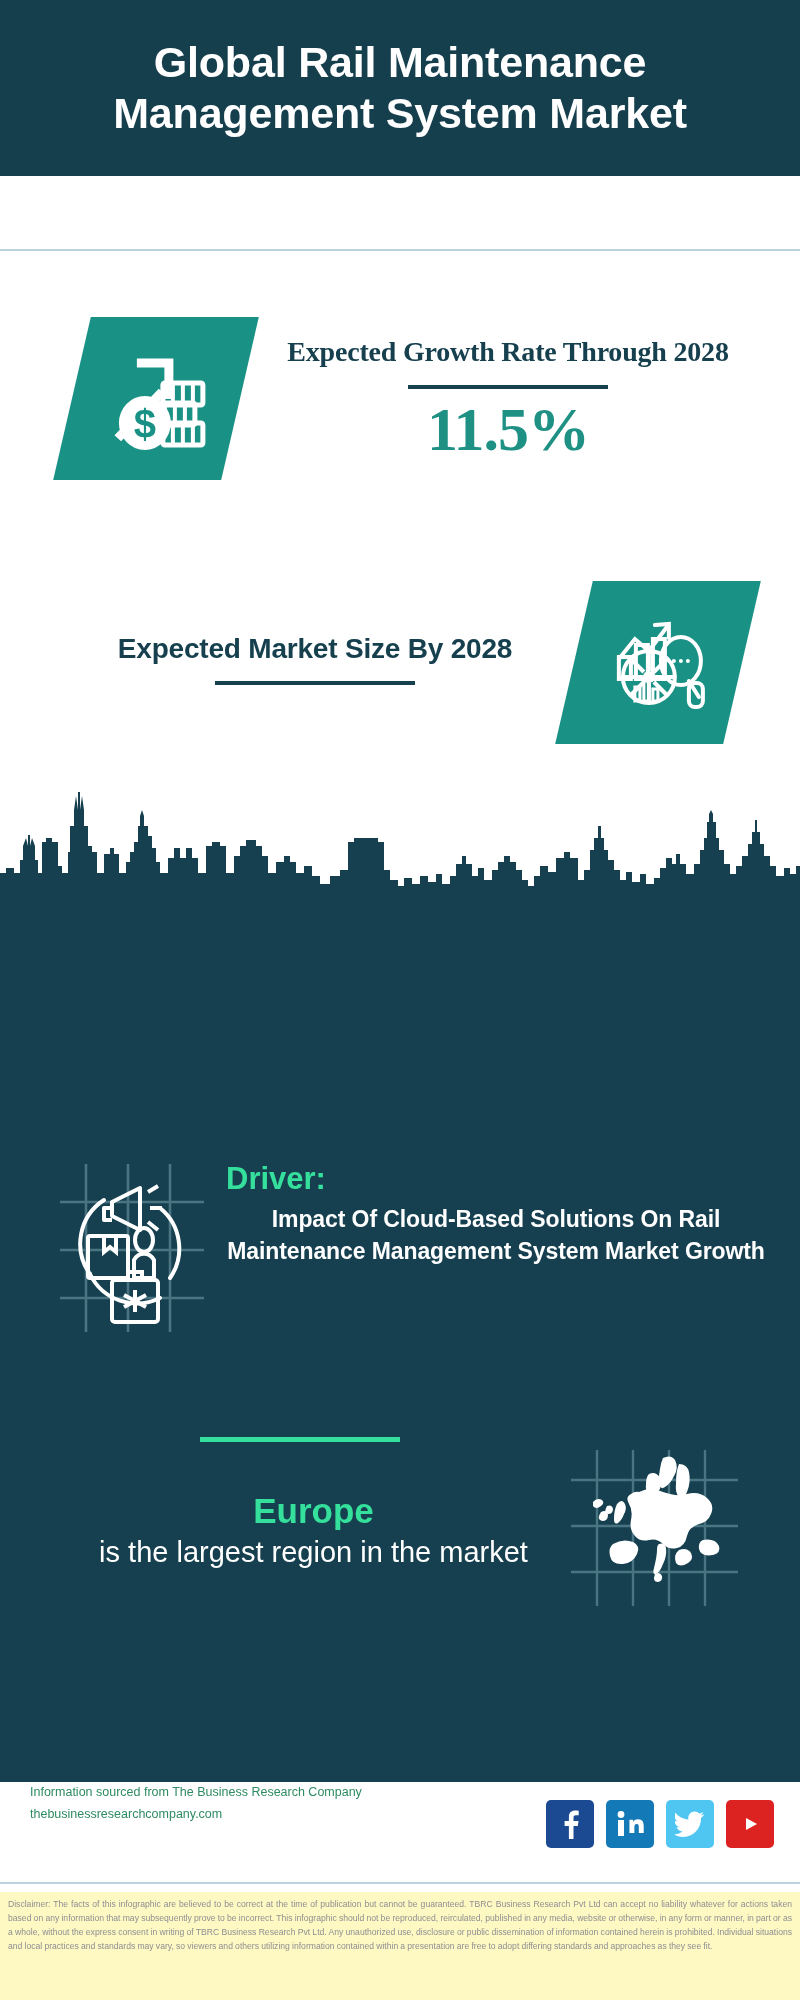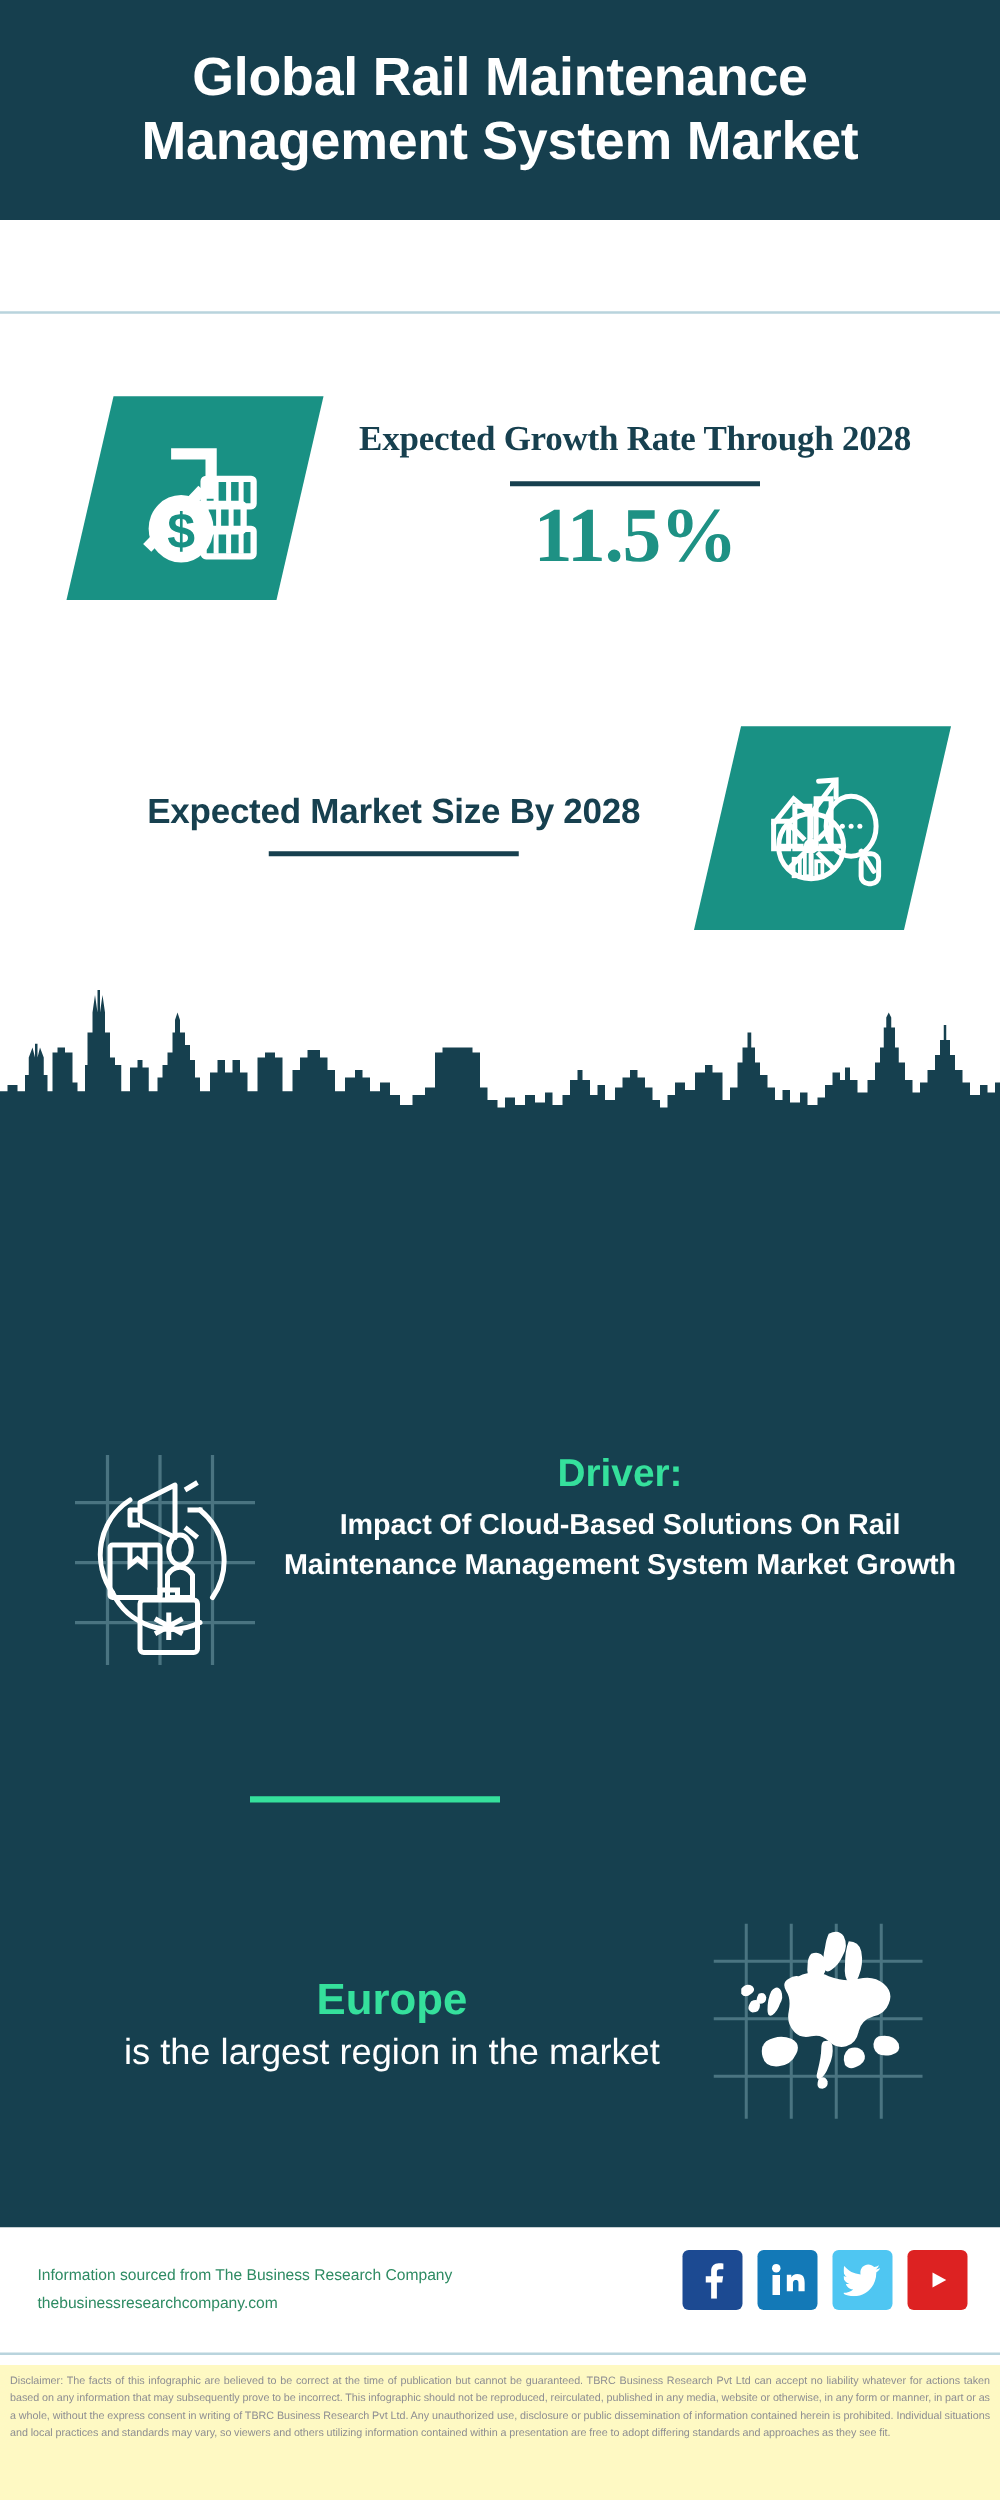--- a/index.html
+++ b/index.html
@@ -87,60 +87,60 @@
   }
 
   
   .driver-row {
     position:absolute; left:0; top:1160px; width:800px;
     display:flex; align-items:flex-start;
   }
   .driver-icon { margin-left:52px; margin-top:2px; flex:0 0 auto; }
   .driver-text {
     flex:1; margin-left:14px; margin-right:34px;
-    display:flex; flex-direction:column; align-items:center;
+    display:flex; flex-direction:column; 
   }
   .driver-title {
     color:#35E09C; font-size:31px; font-weight:bold; line-height:1.25;
     margin-bottom:4px;
   }
   .driver-body {
     color:#ffffff; font-size:23px; font-weight:bold; text-align:center;
     line-height:1.42; letter-spacing:-0.1px;
   }
 
   
   .mint-divider {
     position:absolute; left:200px; top:1437px; width:200px; height:5px;
     background:#35E09C;
   }
 
   
   .region-row {
-    position:absolute; left:0; top:1537px; width:800px;
+    position:absolute; left:0; top:1448px; width:800px;
     display:flex; align-items:center;
   }
   .region-text {
     flex:1; margin-left:66px; margin-right:6px;
     display:flex; flex-direction:column; align-items:center;
   }
   .region-name {
     color:#35E09C; font-size:35px; font-weight:bold; line-height:1.3;
   }
   .region-sub {
     color:#ffffff; font-size:29px; font-weight:normal; text-align:center;
     line-height:1.35;
   }
   .region-map { margin-right:58px; flex:0 0 auto; }
 
   
   .source-bar {
     position:absolute; left:0; top:1782px; width:800px; height:100px;
     background:#ffffff;
-    display:flex; align-items:center;
+    display:flex; 
   }
   .source-text {
     margin-left:30px;
     color:#2E8B63; font-size:12.5px; line-height:1.75;
   }
   .social {
     position:absolute; right:26px; top:1800px;
     display:flex; gap:12px; align-items:center;
   }
   .social-btn {

